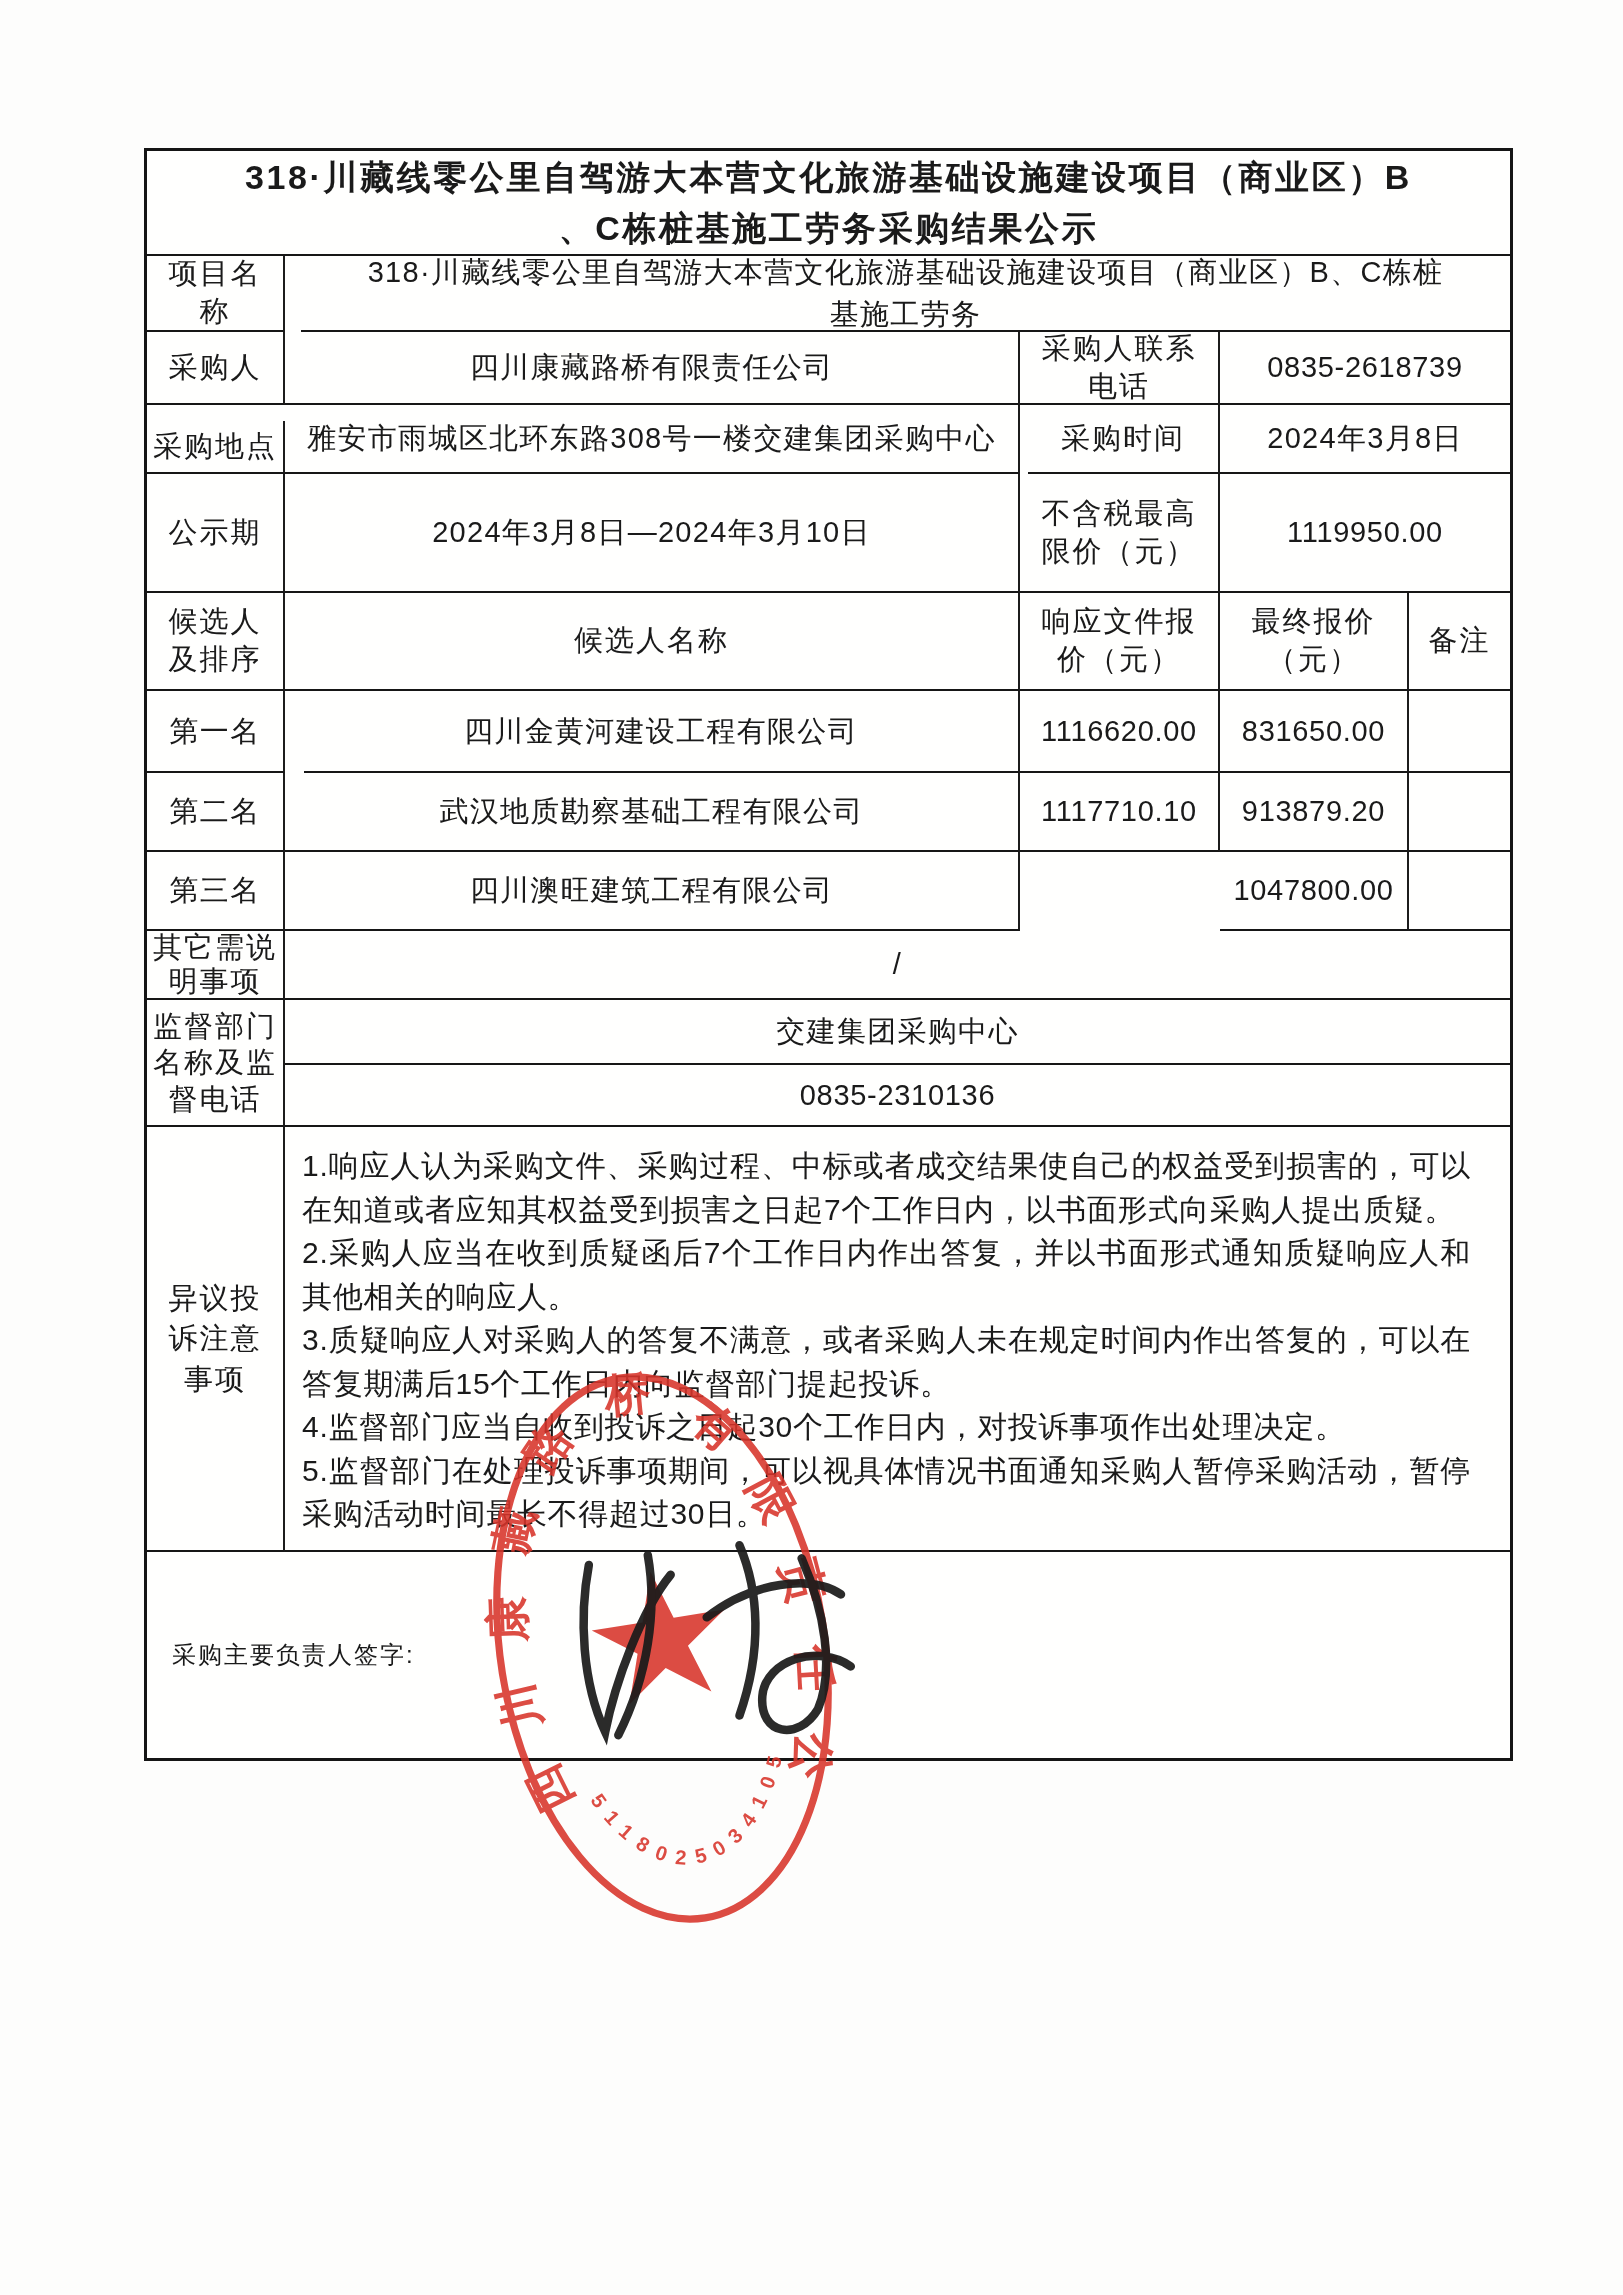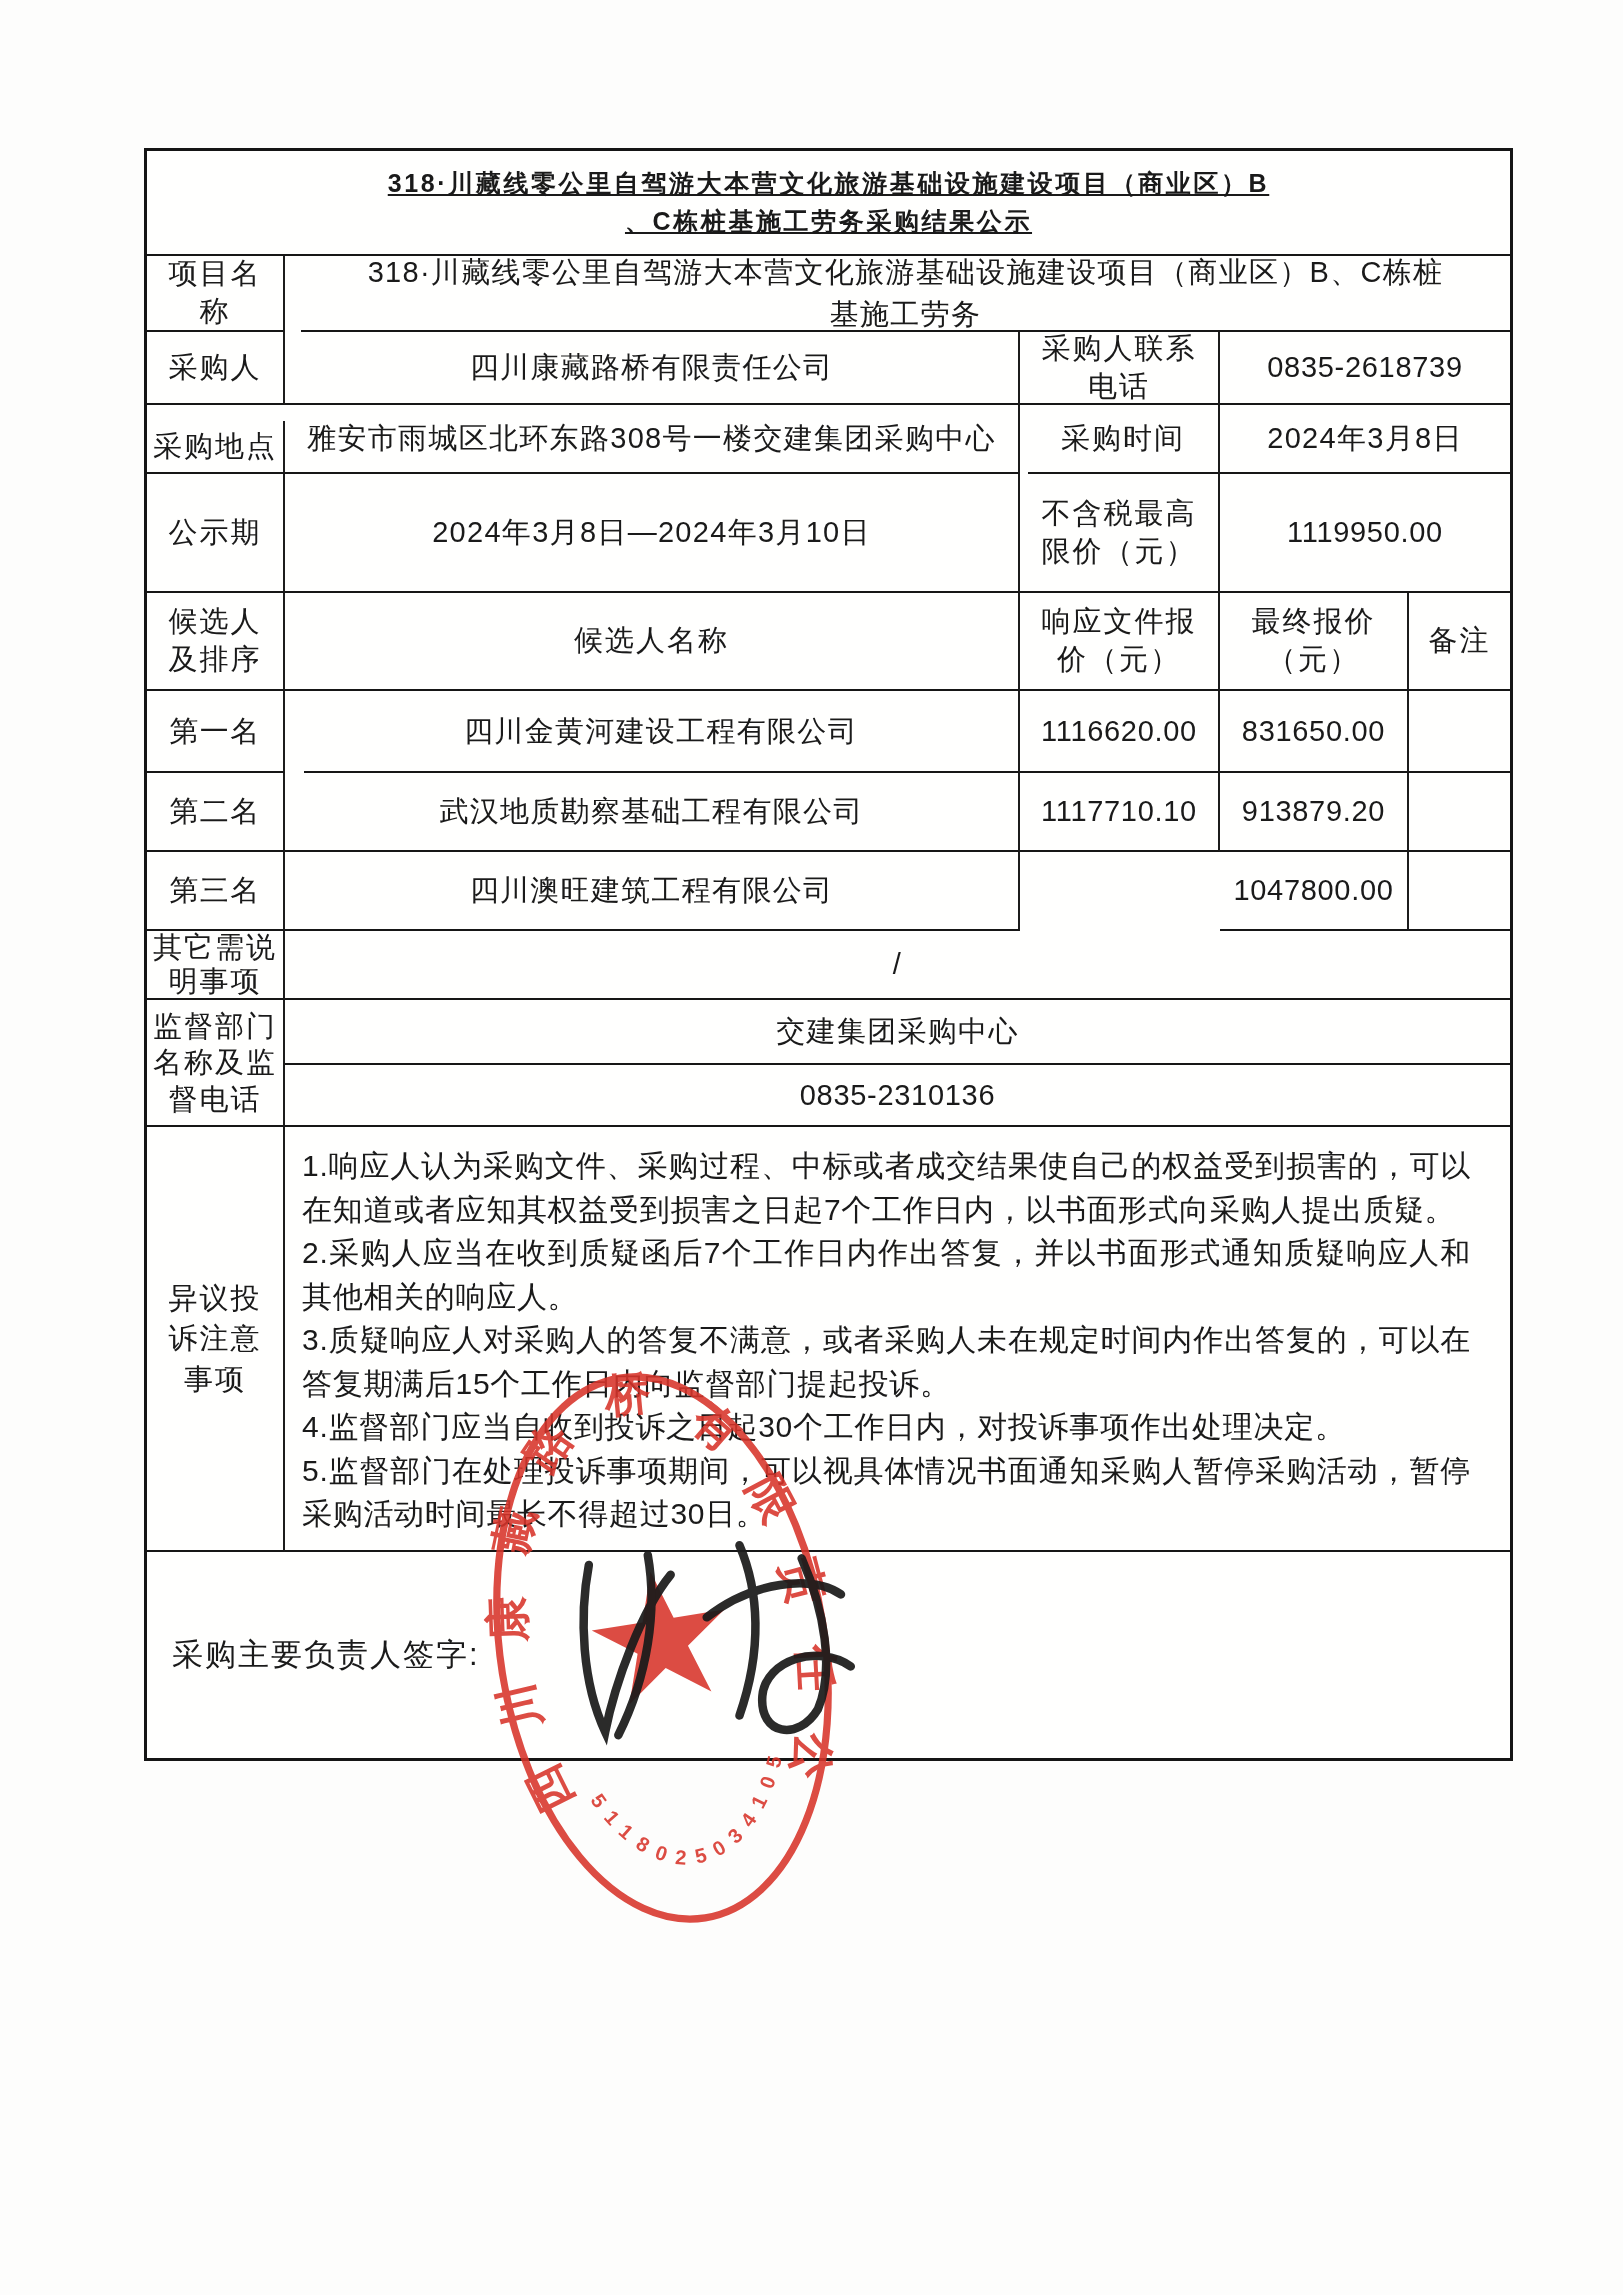--- a/index.html
+++ b/index.html
@@ -9,30 +9,30 @@
         display:grid;
         grid-template-columns:138px 735px 200px 189px 101px;
         grid-template-rows:105px 76px 73px 69px 119px 98px 82px 79px 79px 69px 65px 62px 425px 206px;
         border:3.9px solid #151515;background:#fffffe;}
   .cell{border-right:2px solid #1c1c1c;border-bottom:2.6px solid #161616;
         display:flex;align-items:center;justify-content:center;text-align:center;
         font-size:29px;line-height:1.32;padding:2.6px 6.5px;box-sizing:border-box;
         letter-spacing:1.3px;}
   .cell.no-r{border-right:none;}
   .cell.no-b{border-bottom:none;}
-  .title-cell{font-size:25px;font-weight:bold;letter-spacing:2.6px;line-height:1.5;
-        flex-direction:column;padding:9px 26px;text-decoration:underline;}
+  .title-cell{font-size:34px;font-weight:bold;letter-spacing:2.6px;line-height:1.5;
+        flex-direction:column;padding:9px 26px;}
   .projname-cell{padding:2.6px 56px;line-height:1.45;margin-left:16px;}
   .label-cell{letter-spacing:2px;line-height:1.3;}
   .num-cell{letter-spacing:0.7px;}
   .objection-text{align-items:flex-start;justify-content:flex-start;flex-direction:column;
         text-align:justify;padding:17px 39px 6.5px 17px;font-size:30px;line-height:1.45;
         letter-spacing:0.7px;}
   .objection-text div{width:100%;}
-  .sign-cell{justify-content:flex-start;padding-left:25px;font-size:31px;letter-spacing:2px;}
+  .sign-cell{justify-content:flex-start;padding-left:25px;font-size:24px;letter-spacing:2px;}
   .stamp{position:absolute;left:486px;top:1360px;width:353px;height:576px;
         opacity:0.88;transform:rotate(-4deg);pointer-events:none;}
   .signature{position:absolute;left:543px;top:1519px;width:406px;height:249px;
         opacity:0.93;pointer-events:none;}
 </style>
 </head>
 <body>
 
 <div class="page">
 

